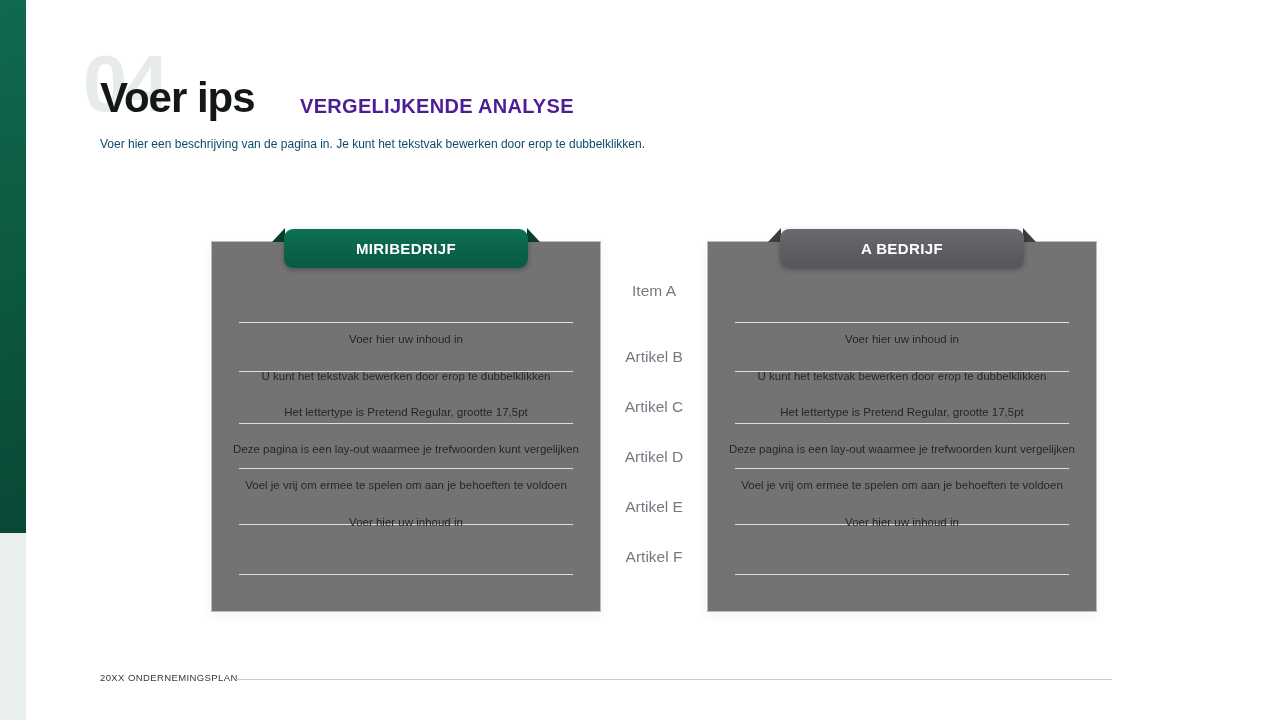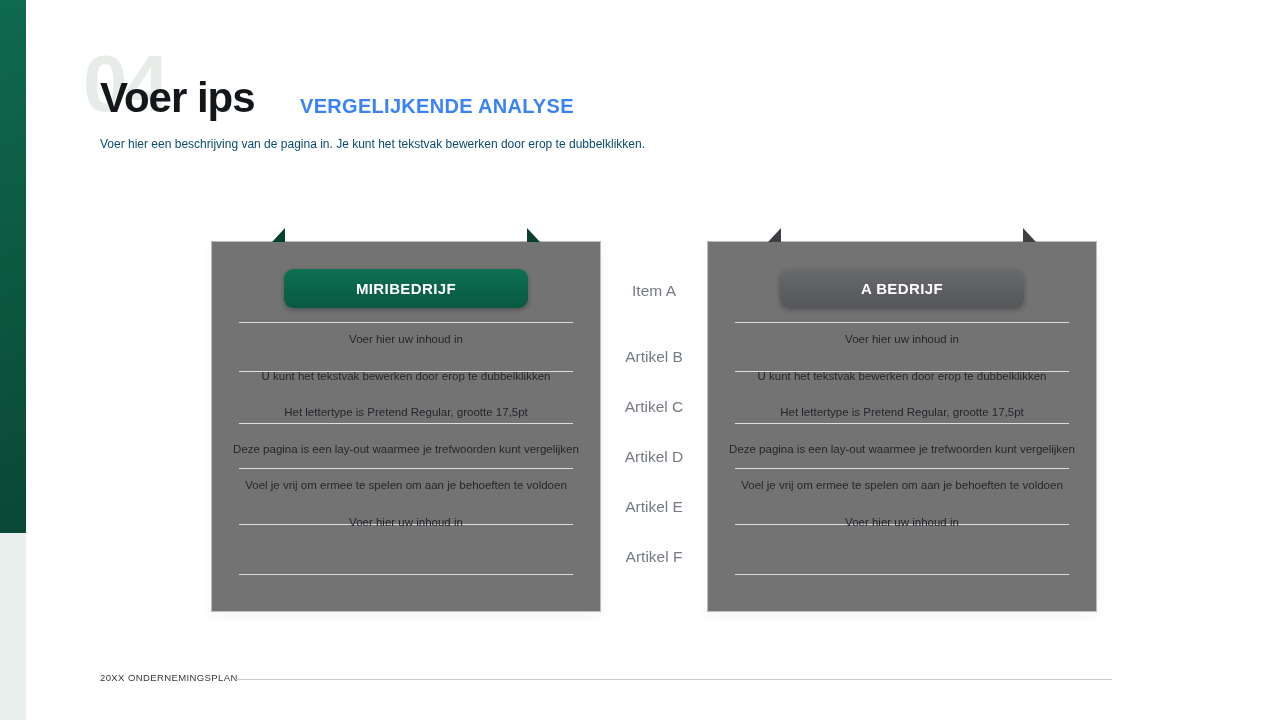--- a/index.html
+++ b/index.html
@@ -10,37 +10,37 @@
   
   .bar-top{position:absolute;left:0;top:0;width:26px;height:533px;
     background:linear-gradient(160deg,#0f6a50 0%,#0c573f 55%,#0a4736 100%);}
   .bar-bottom{position:absolute;left:0;top:533px;width:26px;height:187px;background:#e8efed;}
   
   .watermark{position:absolute;left:83px;top:44px;font-size:80px;font-weight:800;
     color:#e8ece9;letter-spacing:-3px;line-height:1;}
   .title{position:absolute;left:100px;top:76px;font-size:42px;font-weight:700;
     color:#14171a;letter-spacing:-1px;line-height:1.05;}
   .subtitle{position:absolute;left:300px;top:95px;font-size:20px;font-weight:700;
-    color:#3b82f6;letter-spacing:0.3px;}
+    color:#4c1d95;letter-spacing:0.3px;}
   .desc{position:absolute;left:100px;top:135px;font-size:12px;color:#0c4a6e;line-height:19px;}
   
   .panel{position:absolute;top:241px;width:388px;height:369px;background:#737373;
     border:1px solid #b9bdbf;box-shadow:0 4px 10px rgba(25,45,40,0.05);}
   .panel.left{left:211px;}
   .panel.right{left:707px;}
   .divider{position:absolute;left:27px;right:27px;height:1px;background:#dbdddf;}
   .d1{top:80px;}.d2{top:129px;}.d3{top:181px;}.d4{top:226px;}.d5{top:282px;}.d6{top:332px;}
   .rowtext{position:absolute;left:8px;right:8px;text-align:center;font-size:11.5px;
     color:#23272b;line-height:14px;}
   .t1{top:90px;}.t2{top:127px;}.t3{top:163px;}.t4{top:200px;}.t5{top:236px;}.t6{top:273px;}
   
   .ribbon{position:absolute;top:229px;width:244px;height:39px;border-radius:9px;z-index:3;
     color:#ffffff;font-weight:700;font-size:15px;letter-spacing:0.4px;
     display:flex;align-items:center;justify-content:center;
-    box-shadow:0 2px 5px rgba(0,0,0,0.28);margin-top:40px;}
+    box-shadow:0 2px 5px rgba(0,0,0,0.28);}
   .ribbon.green{left:284px;background:linear-gradient(180deg,#0e7154 0%,#0a6148 60%,#095a42 100%);}
   .ribbon.gray{left:780px;background:linear-gradient(180deg,#6a6b6f 0%,#5c5d60 60%,#56575a 100%);}
   .wing{position:absolute;top:228px;width:13px;height:14px;z-index:2;}
   .wing.gl{left:272px;background:#06402f;clip-path:polygon(100% 0,100% 100%,0 100%);}
   .wing.gr{left:527px;background:#06402f;clip-path:polygon(0 0,100% 100%,0 100%);}
   .wing.al{left:768px;background:#3e3f42;clip-path:polygon(100% 0,100% 100%,0 100%);}
   .wing.ar{left:1023px;background:#3e3f42;clip-path:polygon(0 0,100% 100%,0 100%);}
   
   .criteria{position:absolute;left:600px;width:108px;text-align:center;
     font-size:15.5px;color:#757a82;line-height:18px;}

